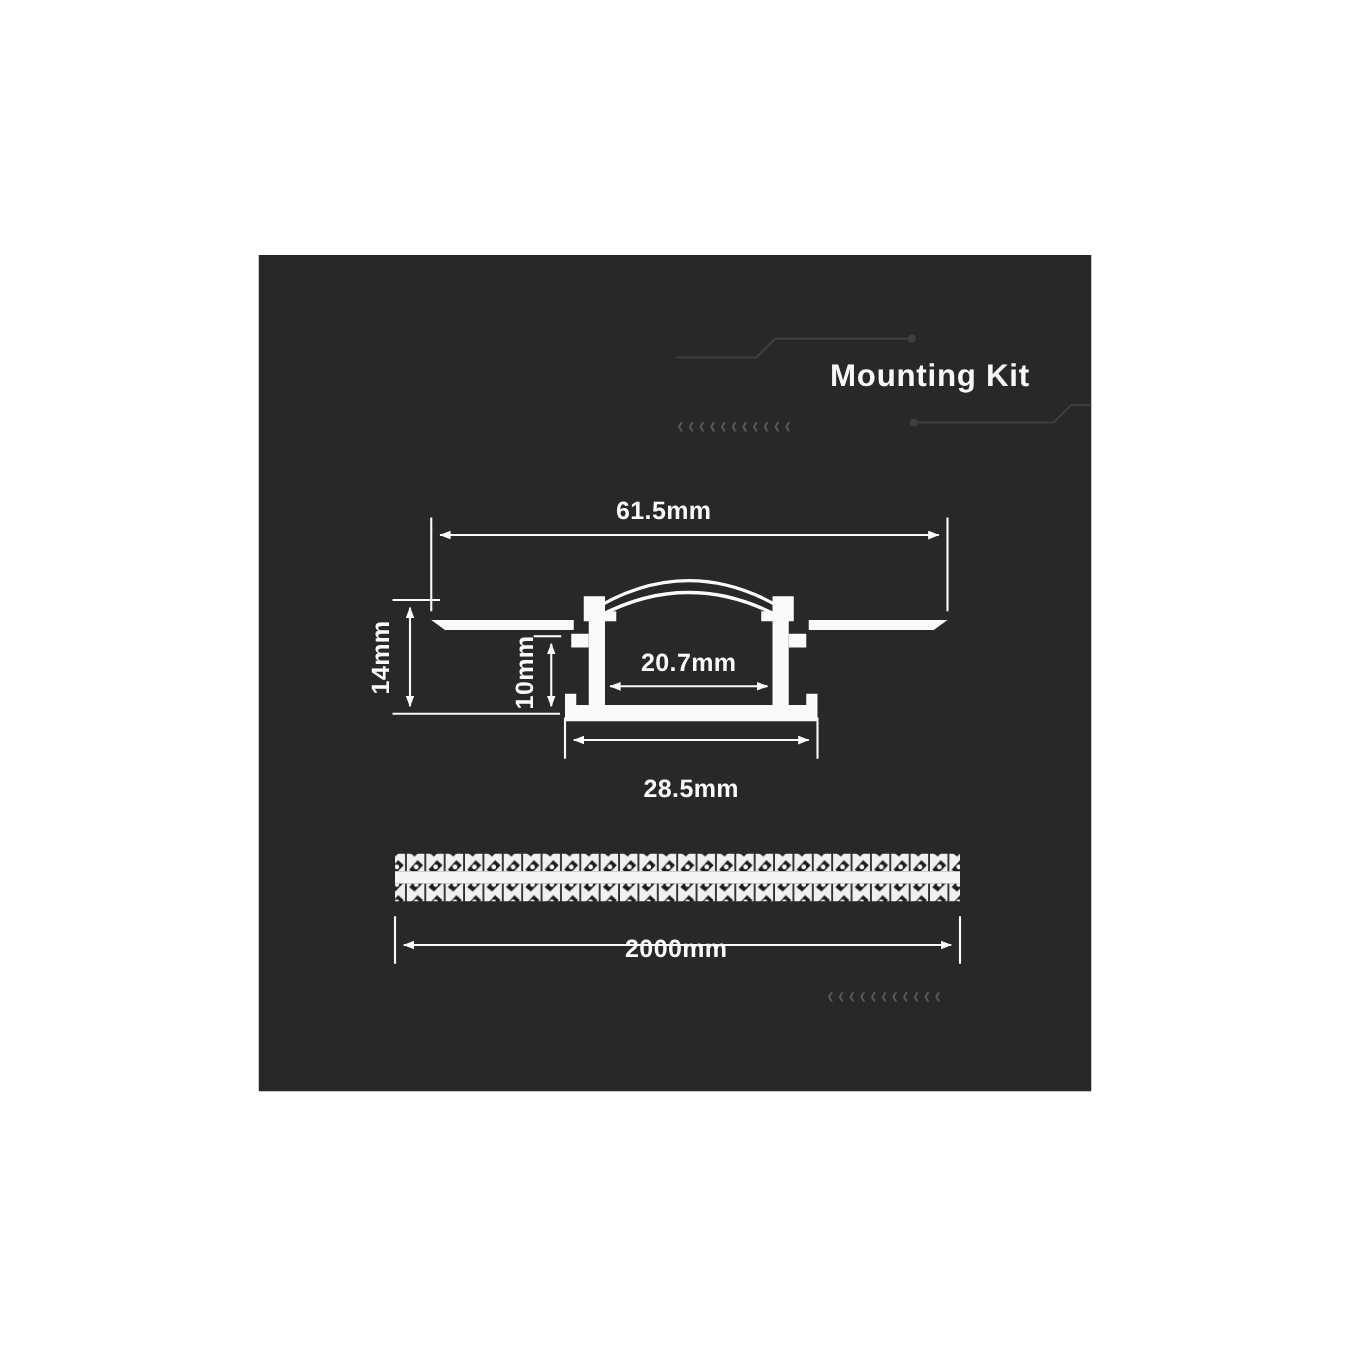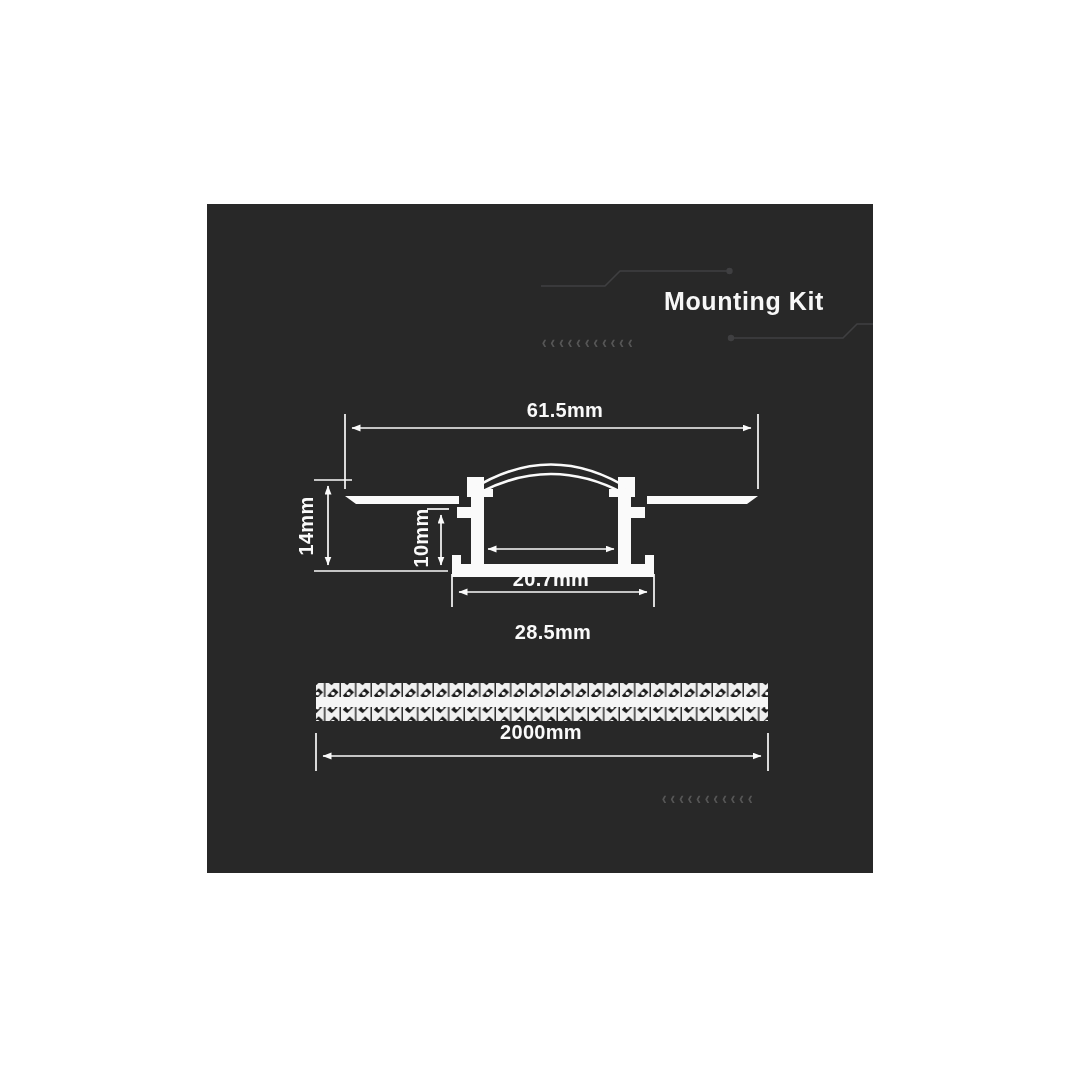--- a/index.html
+++ b/index.html
@@ -111,20 +111,20 @@
       <rect x="316" y="697" width="452" height="10" fill="#f5f5f5"></rect>
       <rect x="316" y="707" width="452" height="14" fill="url(#knurl)"></rect>
     </g>
   </svg>
 
   <div class="page-title">Mounting Kit</div>
 
   <div class="chevrons" style="left:589px;top:341px;">‹‹‹‹‹‹‹‹‹‹‹</div>
   <div class="chevrons" style="left:709px;top:797px;">‹‹‹‹‹‹‹‹‹‹‹</div>
 
-  <div class="dim-label" style="left:565px;top:410px;">61.5mm</div>
+  <div class="dim-label" style="left:531px;top:410px;">61.5mm</div>
   <div class="dim-label vert" style="left:306px;top:526px;">14mm</div>
   <div class="dim-label vert" style="left:421px;top:538px;">10mm</div>
-  <div class="dim-label" style="left:551px;top:531px;margin-top:48px;">20.7mm</div>
+  <div class="dim-label" style="left:551px;top:531px;">20.7mm</div>
   <div class="dim-label" style="left:553px;top:632px;">28.5mm</div>
-  <div class="dim-label" style="left:541px;top:732px;">2000mm</div>
+  <div class="dim-label" style="left:541px;top:760px;">2000mm</div>
 
 </div>
 
 </body></html>

